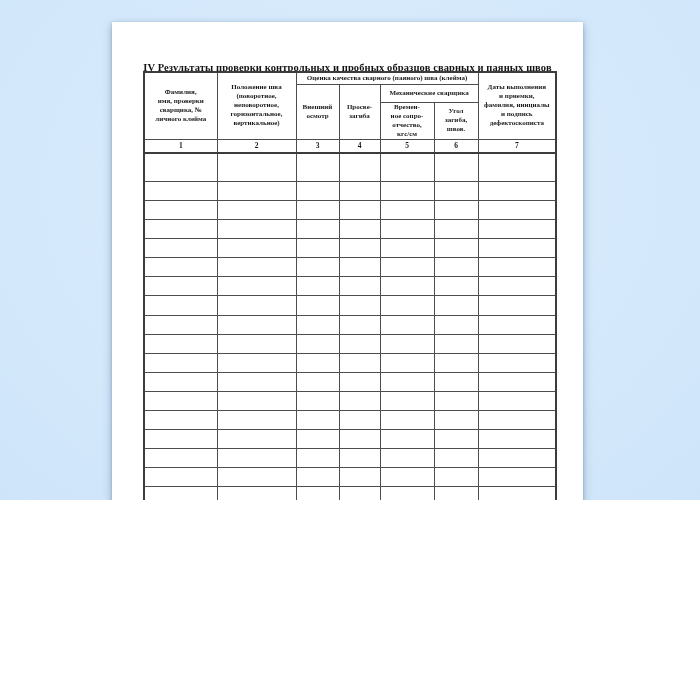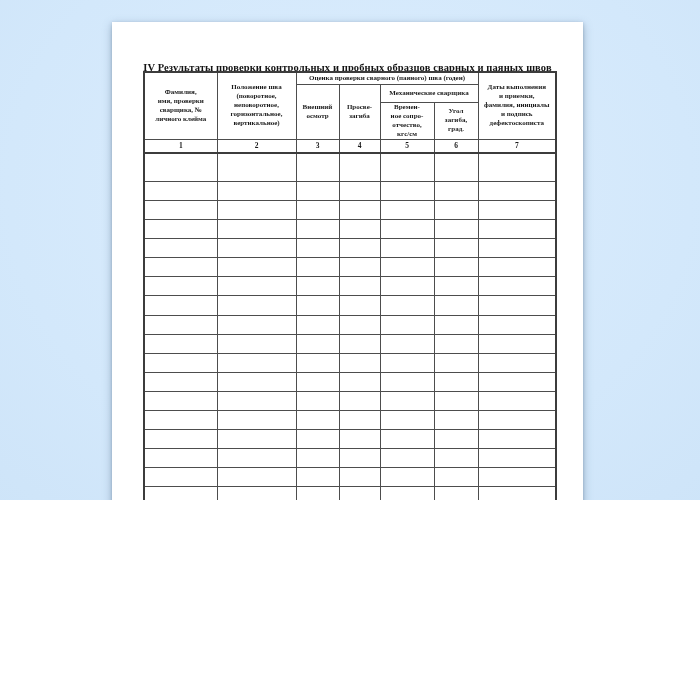--- a/index.html
+++ b/index.html
@@ -58,42 +58,42 @@
         <tr class="row-a">
           <td rowspan="3">Фамилия,
 имя, проверки
 сварщика, №
 личного клейма</td>
           <td rowspan="3">Положение шва
 (поворотное,
 неповоротное,
 горизонтальное,
 вертикальное)</td>
-          <td colspan="4">Оценка проверки сварного (паяного) шва (годен)</td>
+          <td colspan="4">Оценка качества сварного (паяного) шва (клейма)</td>
           <td rowspan="3">Даты выполнения
 и приемки,
 фамилия, инициалы
 и подпись
 дефектоскописта</td>
         </tr>
         <tr class="row-b">
           <td rowspan="2">Внешний
 осмотр</td>
           <td rowspan="2">Просве-
 загиба</td>
           <td colspan="2">Механические сварщика</td>
         </tr>
         <tr class="row-c">
           <td>Времен-
 ное сопро-
 отчество,
 кгс/см</td>
           <td>Угол
 загиба,
-град.</td>
+швов.</td>
         </tr>
         <tr class="row-nums">
           <td>1</td>
           <td>2</td>
           <td>3</td>
           <td>4</td>
           <td>5</td>
           <td>6</td>
           <td>7</td>
         </tr>

